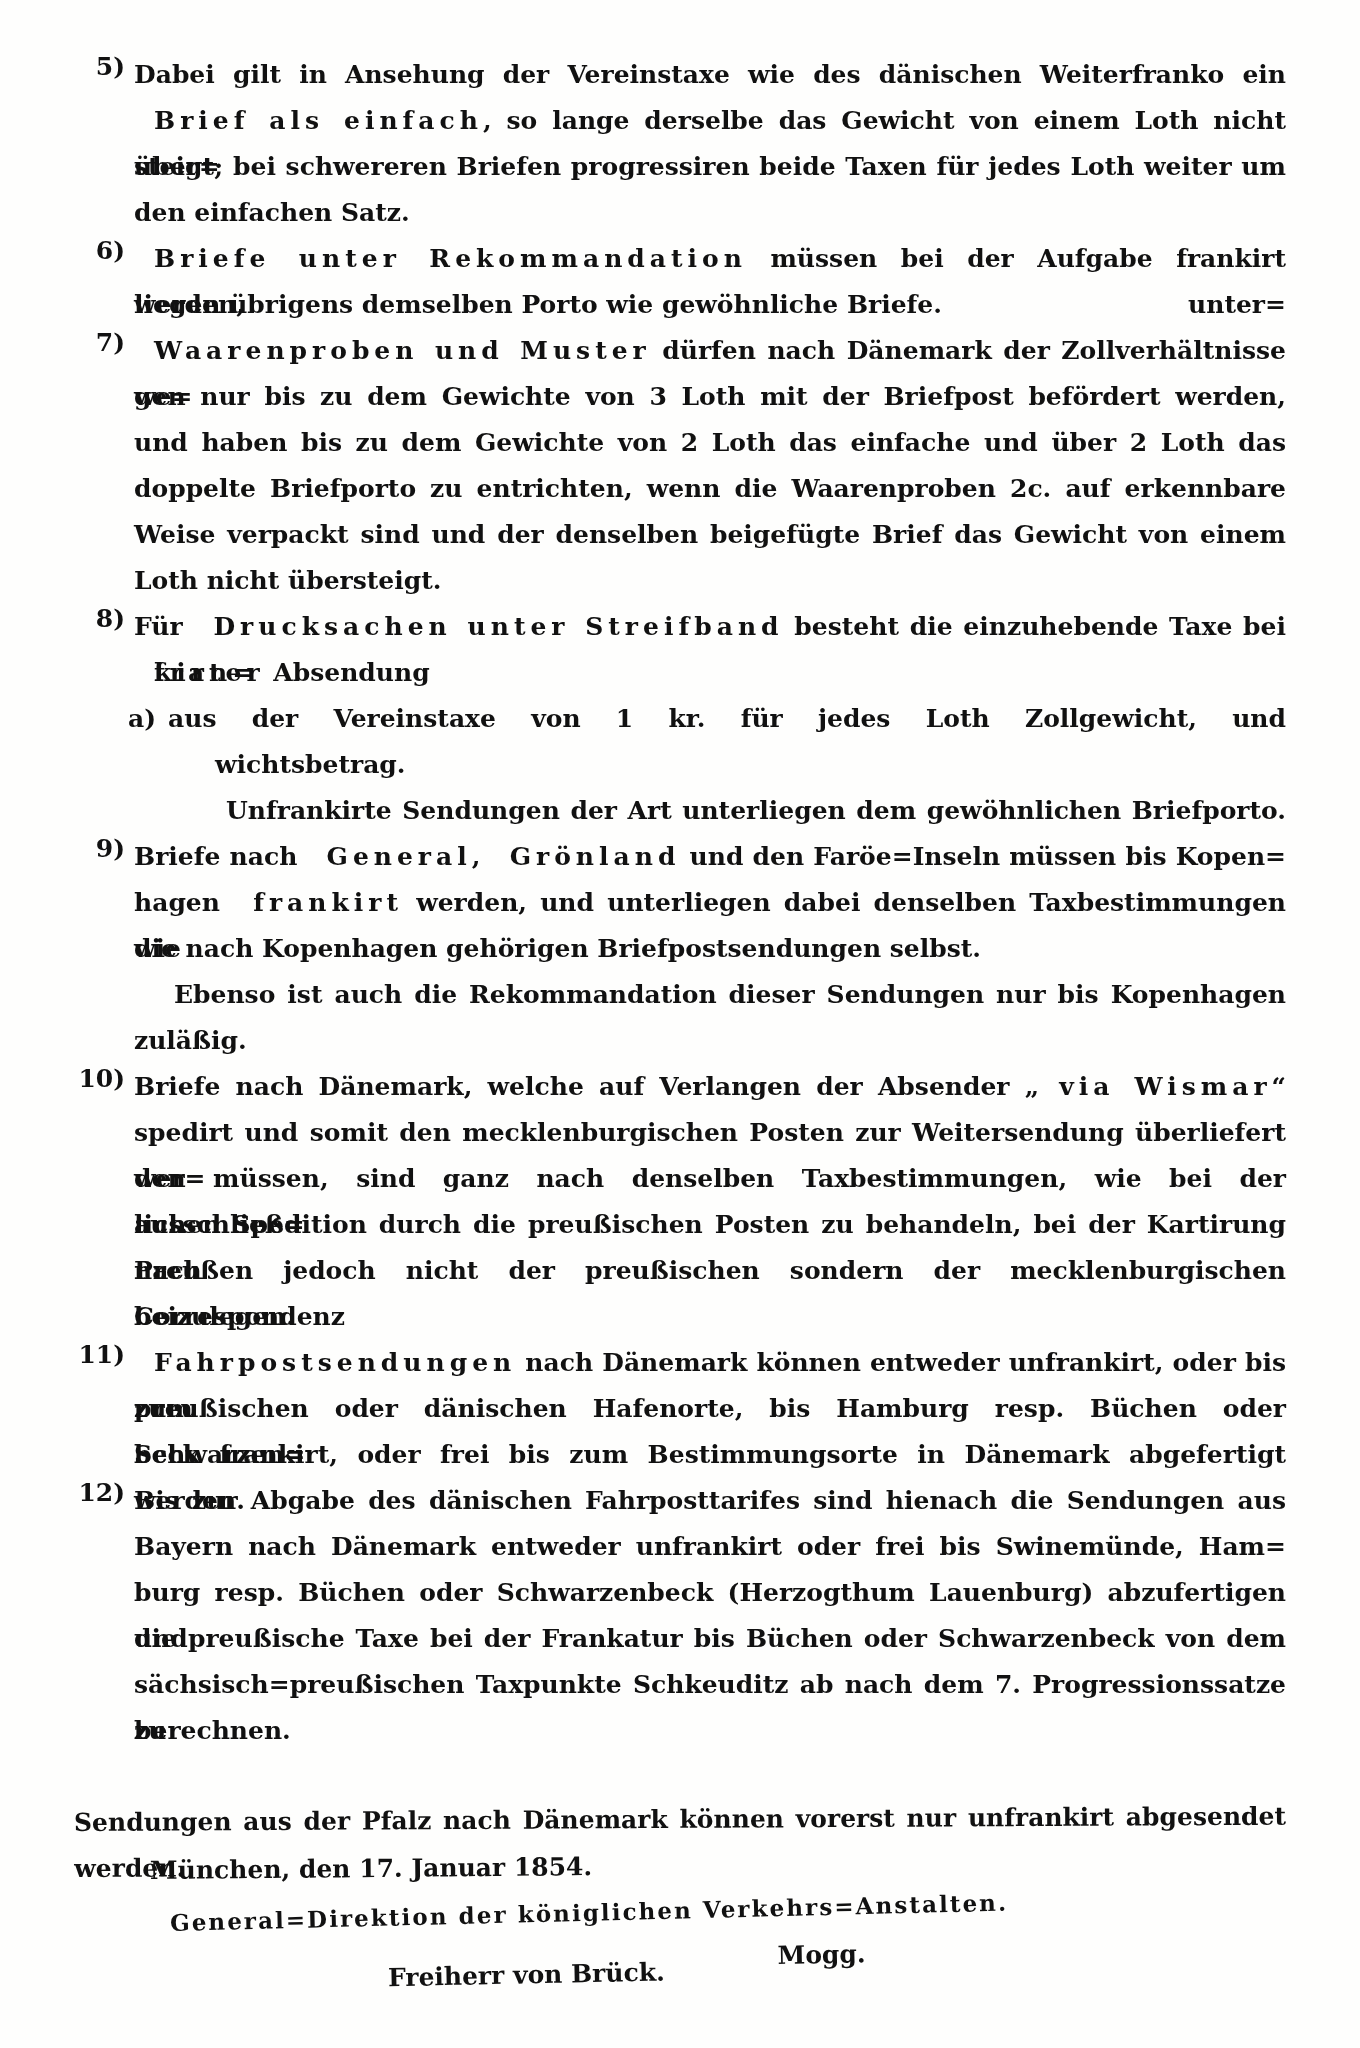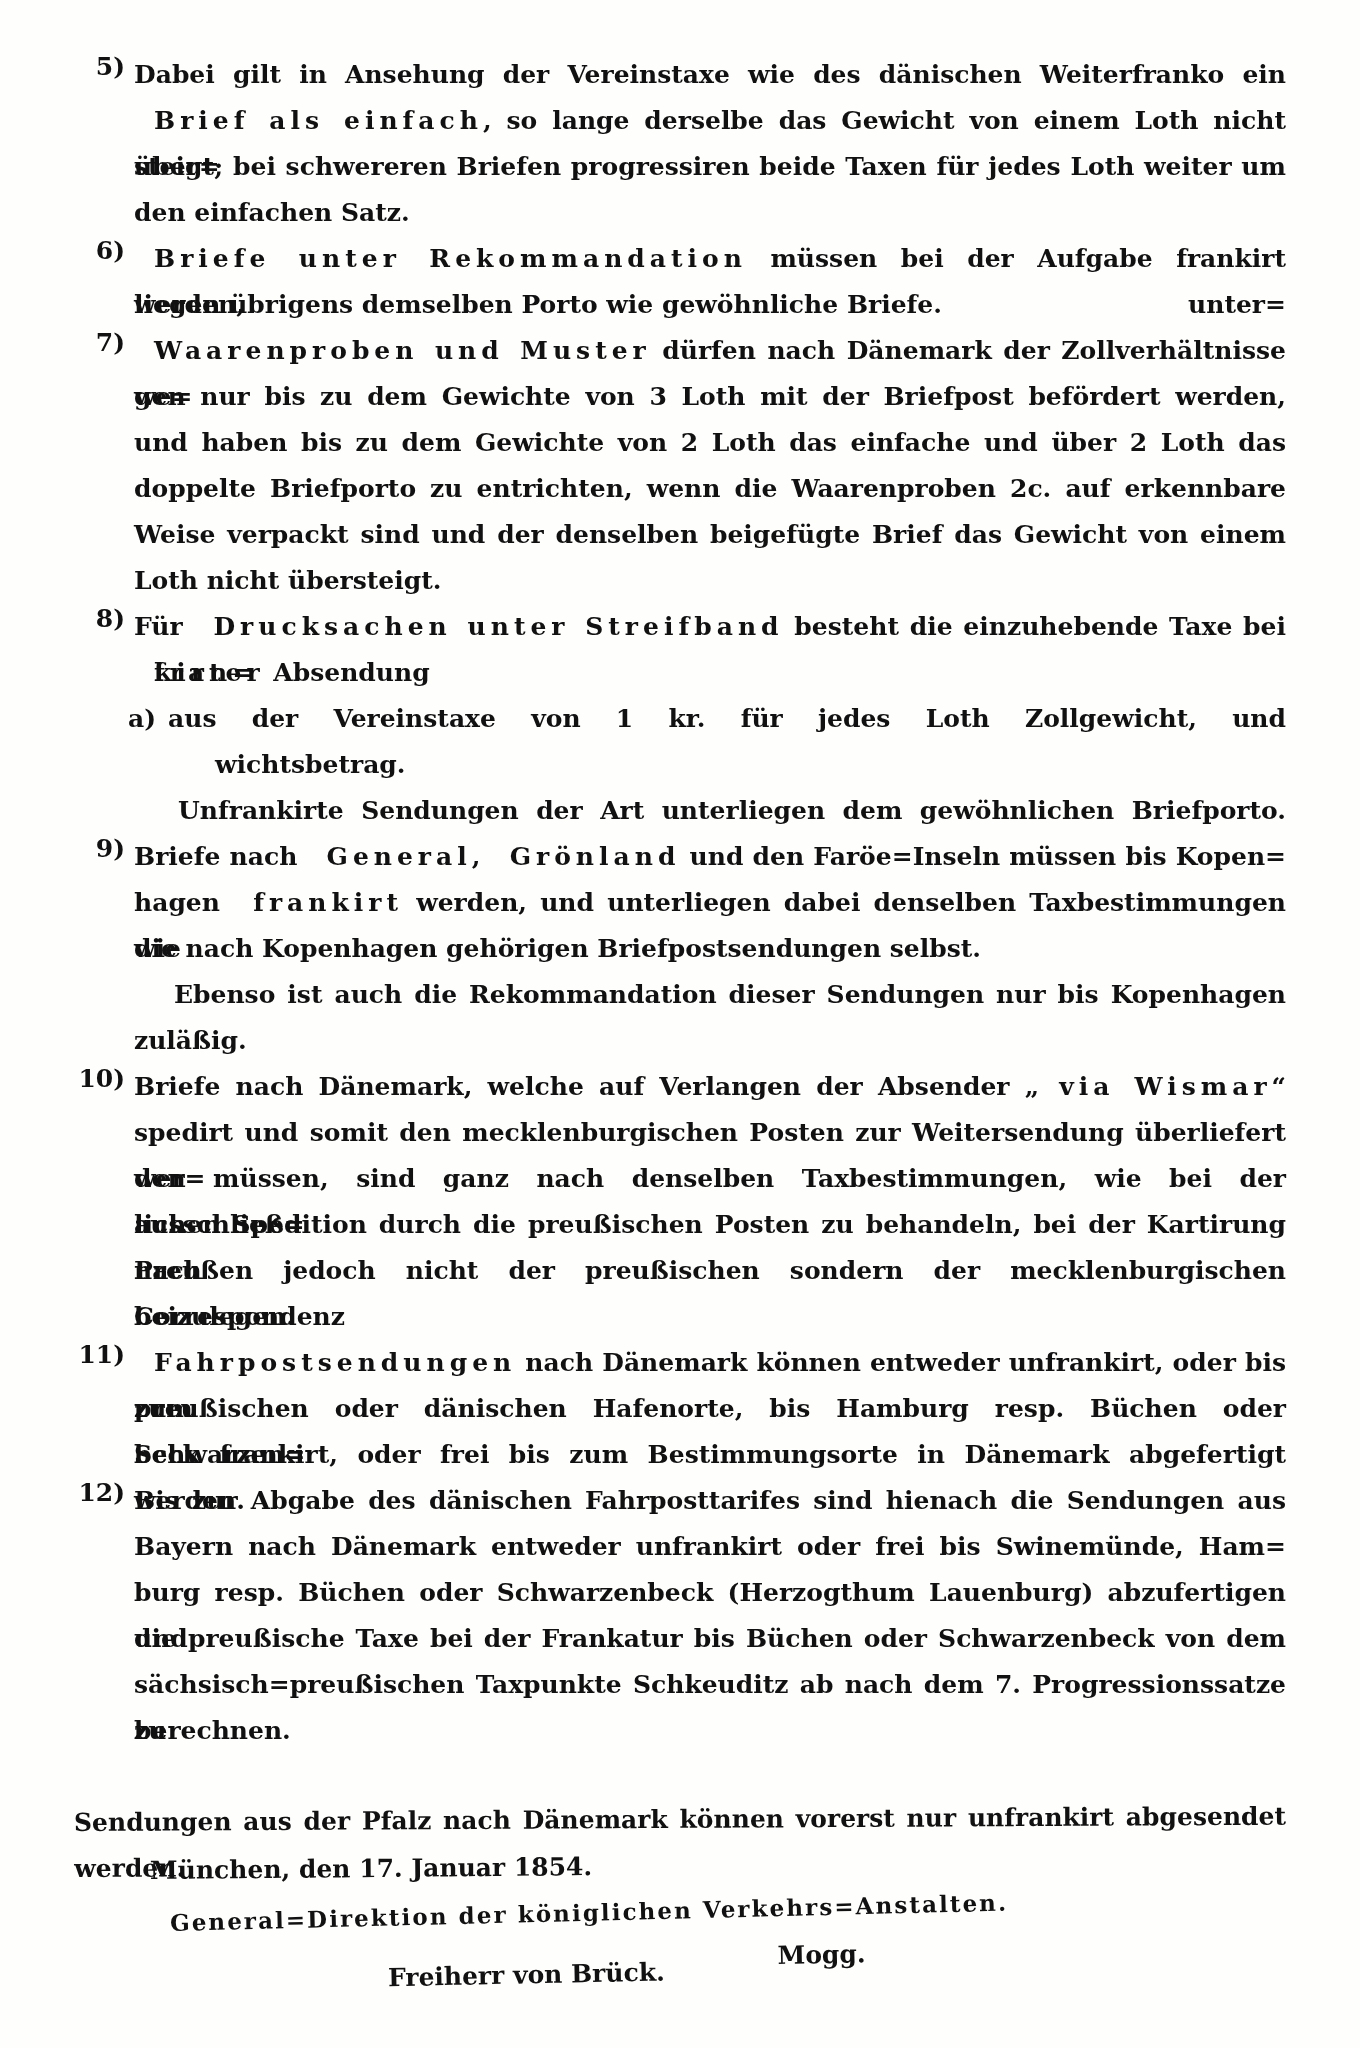--- a/index.html
+++ b/index.html
@@ -86,21 +86,21 @@
         <div class="ln just"><span>doppelte Briefporto zu entrichten, wenn die Waarenproben 2c. auf erkennbare</span></div>
         <div class="ln just"><span>Weise verpackt sind und der denselben beigefügte Brief das Gewicht von einem</span></div>
         <div class="ln"><span>Loth nicht übersteigt.</span></div>
       </div>
       <div class="item">
         <span class="num">8)</span>
         <div class="ln just"><span>Für </span><span class="sp">Drucksachen unter Streifband</span><span> besteht die einzuhebende Taxe bei </span><span class="sp">fran=</span></div>
         <div class="ln"><span class="sp">kirter</span><span> Absendung</span></div>
         <div class="ln just" style="margin-left: -6px;"><span class="pre">a)</span><span>aus der Vereinstaxe von 1 kr. für jedes Loth Zollgewicht, und</span></div>
         <div class="ln" style="margin-left: 81px;"><span>wichtsbetrag.</span></div>
-        <div class="ln just" style="margin-left: 44px;"><span>Unfrankirte Sendungen der Art unterliegen dem gewöhnlichen Briefporto.</span></div>
+        <div class="ln just" style="margin-left: 92px;"><span>Unfrankirte Sendungen der Art unterliegen dem gewöhnlichen Briefporto.</span></div>
       </div>
       <div class="item">
         <span class="num">9)</span>
         <div class="ln just"><span>Briefe nach </span><span class="sp">General</span><span>, </span><span class="sp">Grönland</span><span> und den Faröe=Inseln müssen bis Kopen=</span></div>
         <div class="ln just"><span>hagen </span><span class="sp">frankirt</span><span> werden, und unterliegen dabei denselben Taxbestimmungen wie</span></div>
         <div class="ln"><span>die nach Kopenhagen gehörigen Briefpostsendungen selbst.</span></div>
         <div class="ln just" style="margin-left: 40px;"><span>Ebenso ist auch die Rekommandation dieser Sendungen nur bis Kopenhagen</span></div>
         <div class="ln"><span>zuläßig.</span></div>
       </div>
       <div class="item">

